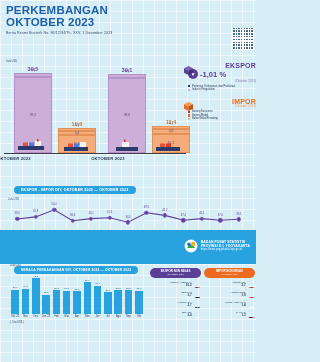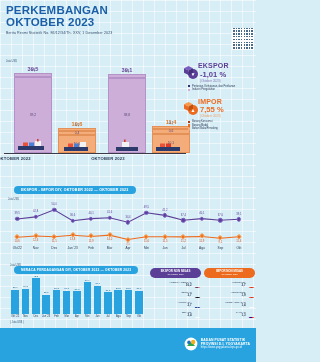--- a/index.html
+++ b/index.html
@@ -12,21 +12,21 @@
   }
   
   .grid-bg{
     position:absolute; left:0; top:0; width:256px; height:362px;
     background-image:
       linear-gradient(to right, rgba(255,255,255,.55) 1px, transparent 1px),
       linear-gradient(to bottom, rgba(255,255,255,.55) 1px, transparent 1px);
     background-size: 11px 11px;
     pointer-events:none;
   }
-  .page{ position:relative; width:256px; height:362px; }
+  .page{ position:relative; width:256px; height:264px; }
 
   
   .header{ position:absolute; left:6px; top:5px; width:244px; }
   .title{
     color:#1a5fa8; font-weight:bold; font-size:11.5px; line-height:11.6px;
     letter-spacing:.2px;
   }
   .subtitle{
     color:#2a4a6a; font-size:3.6px; margin-top:3px; letter-spacing:.1px;
   }
@@ -58,21 +58,21 @@
   .bar.ekspor .toplbl{ color:#6b4a9c; }
   .bar.impor  .toplbl{ color:#e07b1f; }
   .grouplbl{
     position:absolute; top:100%; left:-20px; right:-20px; text-align:center;
     font-size:4.2px; color:#2a3a55; font-weight:bold; margin-top:3px;
     letter-spacing:.2px;
   }
   .ship{ position:absolute; bottom:0; left:0; width:38px; height:14px; }
 
   
-  .statpanel{ position:absolute; left:188px; top:62px; width:68px; }
+  .statpanel{ position:absolute; left:188px; top:62px; width:68px;text-align:right; }
   .statblock{ margin-bottom:5px; position:relative; }
   .stat-name{ font-weight:bold; font-size:7px; letter-spacing:.2px; }
   .stat-row{ display:flex; align-items:center; gap:2px; margin-top:0px; }
   .stat-badge{
     width:10px; height:10px; border-radius:50%;
     display:flex; align-items:center; justify-content:center;
     color:#fff; font-size:5px; flex:none;
   }
   .stat-val{ font-weight:bold; font-size:7.6px; display:flex; align-items:center; gap:1px;}
   .stat-sub{ font-size:3.1px; margin-left:12px; margin-top:-.5px; }
@@ -257,24 +257,20 @@
       </div>
     </div>
 
     <div class="statblock im" style="margin-top:6px;">
       <svg class="cube" style="left:-4px; top:4px;" viewBox="0 0 10 10">
         <polygon points="5,0 10,2.5 5,5 0,2.5" fill="#f89a4a"></polygon>
         <polygon points="0,2.5 5,5 5,10 0,7.5" fill="#ec6b1f"></polygon>
         <polygon points="10,2.5 10,7.5 5,10 5,5" fill="#c2500e"></polygon>
       </svg>
       <div class="stat-name" style="margin-left:10px;">IMPOR</div>
-      <div class="stat-row">
-        <div class="stat-badge">▲</div>
-        <div class="stat-val">7,55 %</div>
-      </div>
       <div class="stat-sub">(Oktober 2023)</div>
       <div class="legitems">
         <div class="legitem">
           <span class="swatch" style="background:#b23a0e"></span>
           <span>Barang Konsumsi</span>
         </div>
         <div class="legitem">
           <span class="swatch" style="background:#ec6b1f"></span>
           <span>Barang Modal</span>
         </div>

